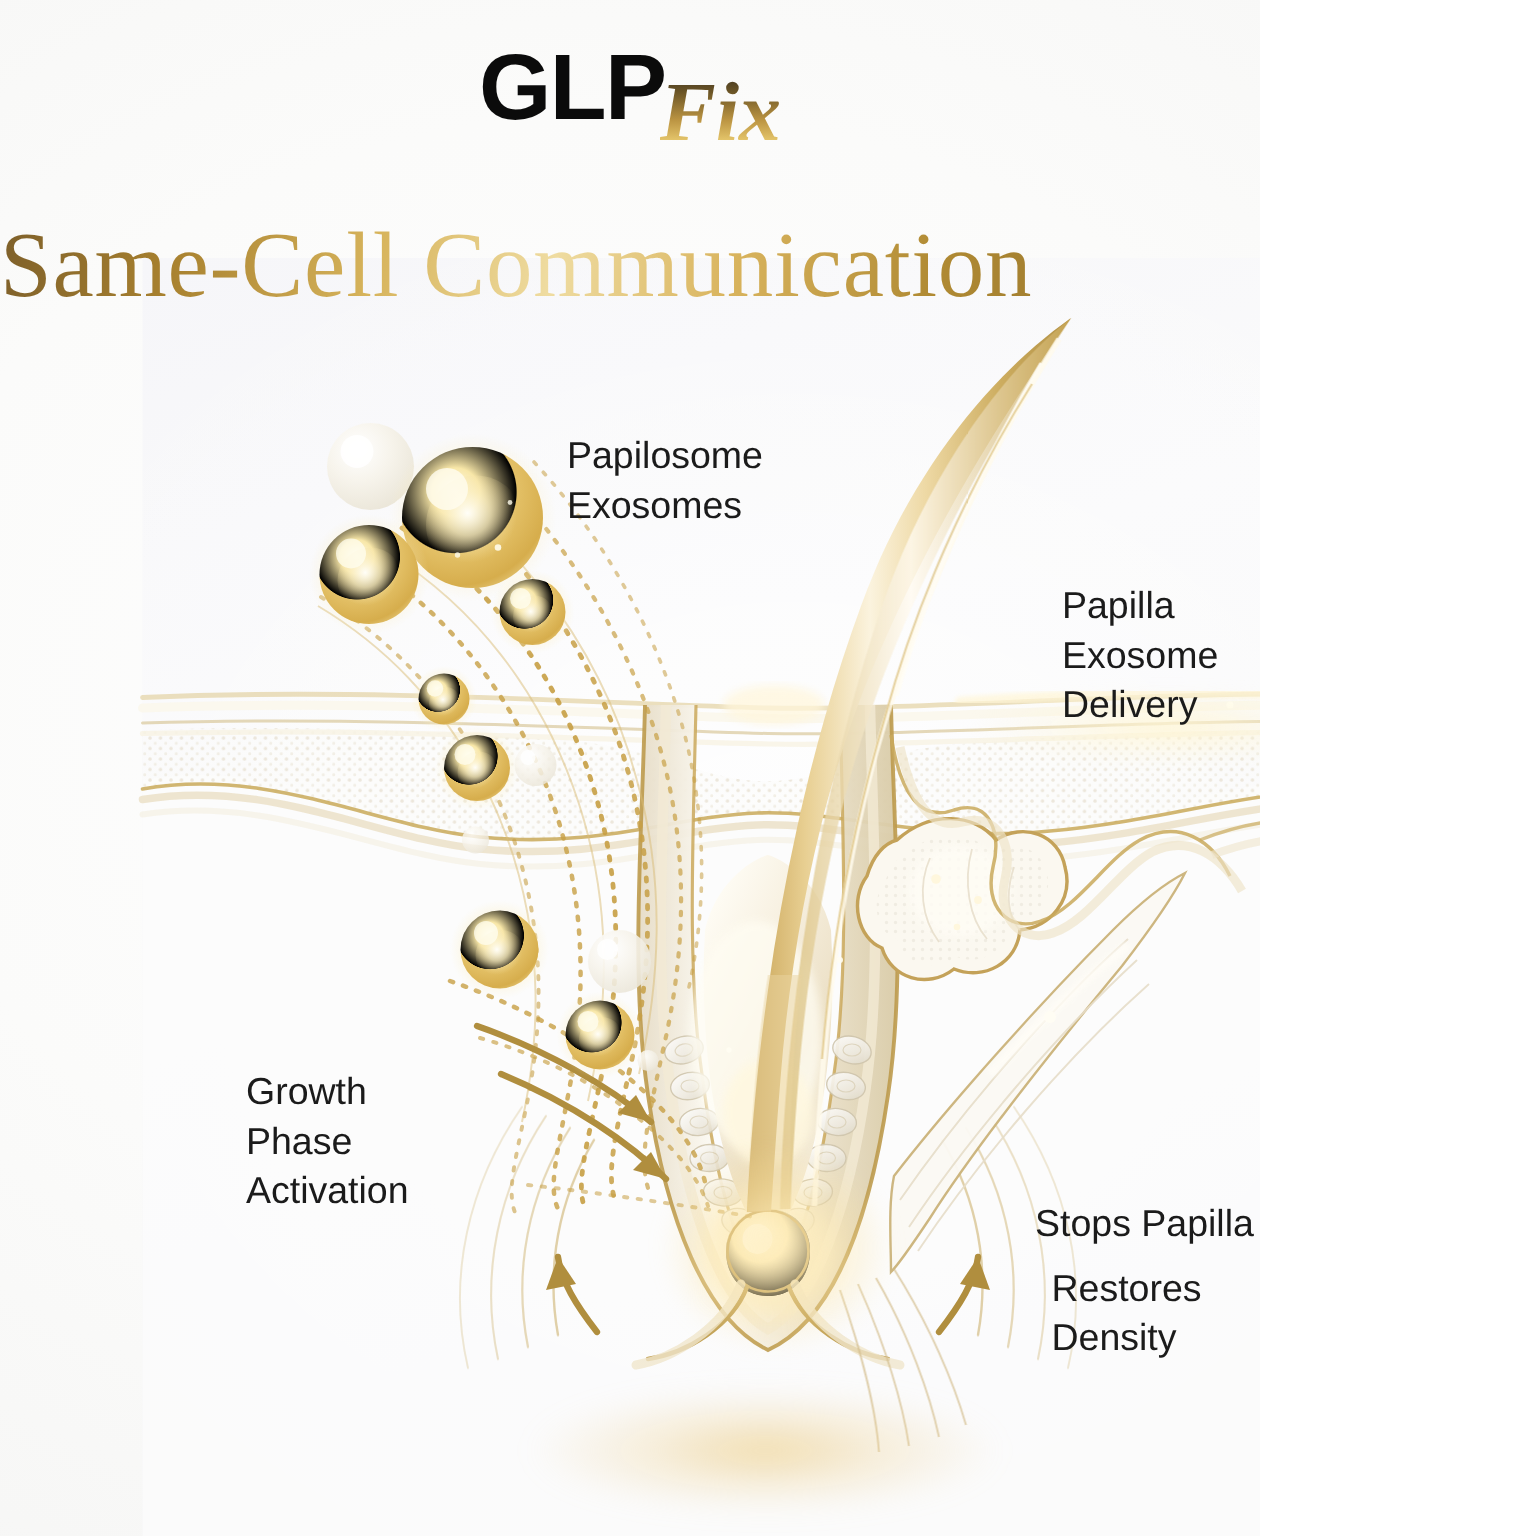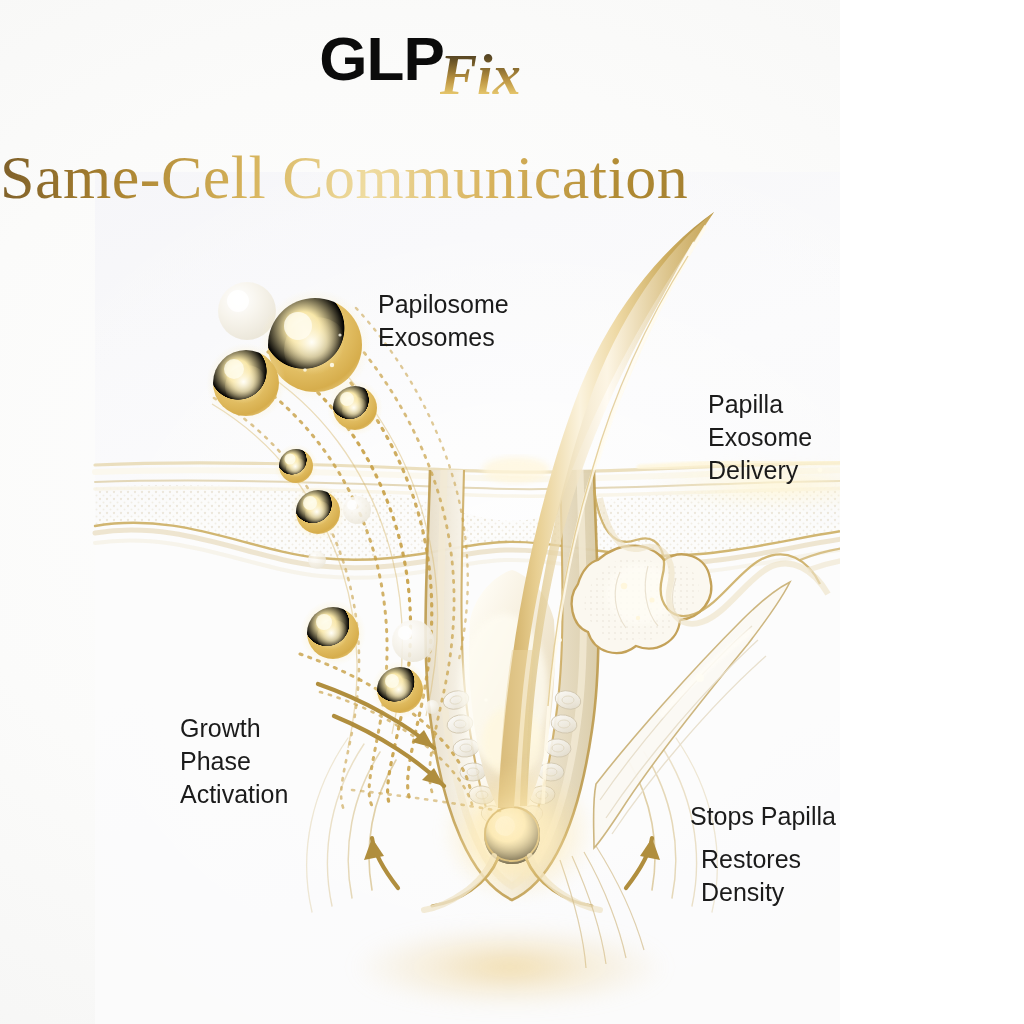--- a/index.html
+++ b/index.html
@@ -47,21 +47,21 @@
     background:linear-gradient(100deg,#7d5f2a 0%,#a8812f 14%,#d7b45c 30%,#efdca1 44%,#d9b45e 58%,#b08a33 74%,#8a6a2b 100%);
     -webkit-background-clip:text;background-clip:text;color:transparent;
   }
   
   .lbl{
     position:absolute;color:#1b1b1b;font-size:25px;line-height:1.32;
     font-family:"Liberation Sans", sans-serif;white-space:pre-line;
   }
   #lbl-papilosome{left:378px;top:288px;}
   #lbl-delivery{left:708px;top:388px;}
-  #lbl-growth{left:164px;top:712px;margin-left:16px;}
+  #lbl-growth{left:164px;top:712px;}
   #lbl-stops{left:690px;top:800px;}
   #lbl-restores{left:690px;top:843px;margin-left:11px;}
   
   .art{position:absolute;left:0;top:0;width:1024px;height:1024px;}
   .glow-bottom{
     position:absolute;left:300px;top:912px;width:420px;height:110px;
     background:radial-gradient(ellipse 50% 50% at 50% 50%, rgba(233,196,110,.55) 0%, rgba(236,206,138,.28) 38%, rgba(245,230,195,0) 75%);
     filter:blur(9px);
   }
   .glow-bulb{

